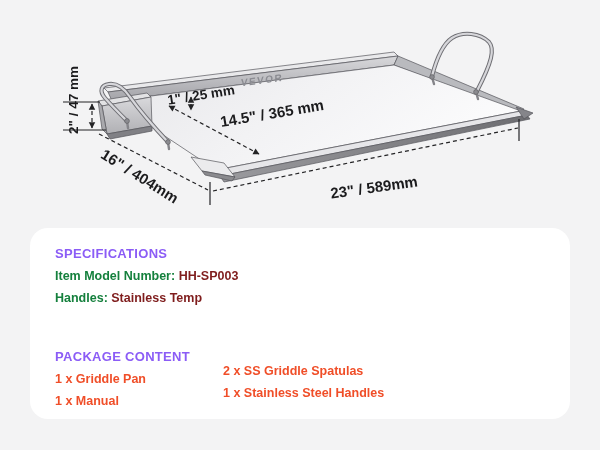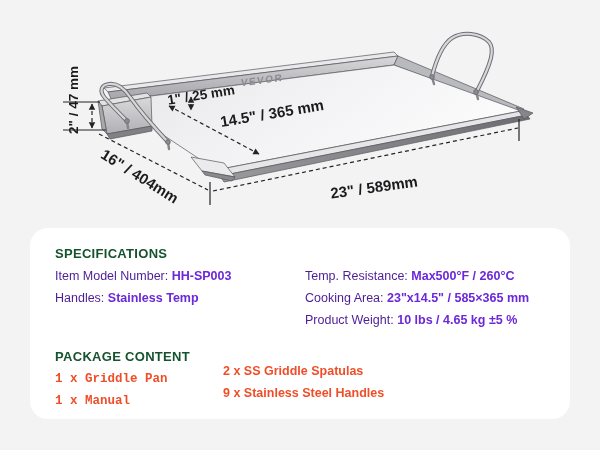--- a/index.html
+++ b/index.html
@@ -28,31 +28,31 @@
     font-weight:700;letter-spacing:1.5px;
     transform:translate(-50%,-50%) rotate(-7.5deg) skewX(-8deg);
   }
   
   .card{
     position:absolute;left:30px;top:228px;width:540px;height:191px;
     background:#ffffff;border-radius:18px;
   }
   .card h2{
     position:absolute;margin:0;font-size:13px;font-weight:700;
-    color:#14532d;letter-spacing:.3px;line-height:15px;
+    color:#8b5cf6;letter-spacing:.3px;line-height:15px;
   }
   .specs-title{left:25px;top:18px;}
   .package-title{left:25px;top:121px;text-align:center;}
   .col{position:absolute;font-size:12.5px;line-height:22px;}
   .spec-col-a{left:25px;top:37px;}
   .spec-col-b{left:275px;top:37px;}
-  .pkg-col-a{left:25px;top:140px;font-family:Liberation Mono, monospace;}
+  .pkg-col-a{left:25px;top:140px;}
   .pkg-col-b{left:193px;top:132px;}
-  .lbl{color:#4c1d95;font-weight:400;}
-  .val{color:#6d28d9;font-weight:700;}
+  .lbl{color:#15803d;font-weight:700;}
+  .val{color:#7f1d1d;font-weight:700;}
   .pkg-item{color:#f04e28;font-weight:700;}
 </style>
 </head>
 <body>
 
 <div class="stage">
 
   <div class="diagram">
     <svg width="600" height="230" viewBox="0 0 600 230">
       <defs>
@@ -152,38 +152,27 @@
 
     <div class="col spec-col-a">
       <div>
         <span class="lbl">Item Model Number: </span><span class="val">HH-SP003</span>
       </div>
       <div>
         <span class="lbl">Handles: </span><span class="val">Stainless Temp</span>
       </div>
     </div>
 
-    <div class="col spec-col-b">
-      <div>
-        <span class="lbl">Temp. Resistance: </span><span class="val">Max500°F / 260°C</span>
-      </div>
-      <div>
-        <span class="lbl">Cooking Area: </span><span class="val">23"x14.5" / 585×365 mm</span>
-      </div>
-      <div>
-        <span class="lbl">Product Weight: </span><span class="val">10 lbs / 4.65 kg ±5 %</span>
-      </div>
-    </div>
 
     <h2 class="package-title">PACKAGE CONTENT</h2>
 
     <div class="col pkg-col-a">
       <div class="pkg-item">1 x Griddle Pan</div>
       <div class="pkg-item">1 x Manual</div>
     </div>
 
     <div class="col pkg-col-b">
       <div class="pkg-item">2 x SS Griddle Spatulas</div>
-      <div class="pkg-item">9 x Stainless Steel Handles</div>
+      <div class="pkg-item">1 x Stainless Steel Handles</div>
     </div>
 
   </div>
 </div>
 
 </body></html>

